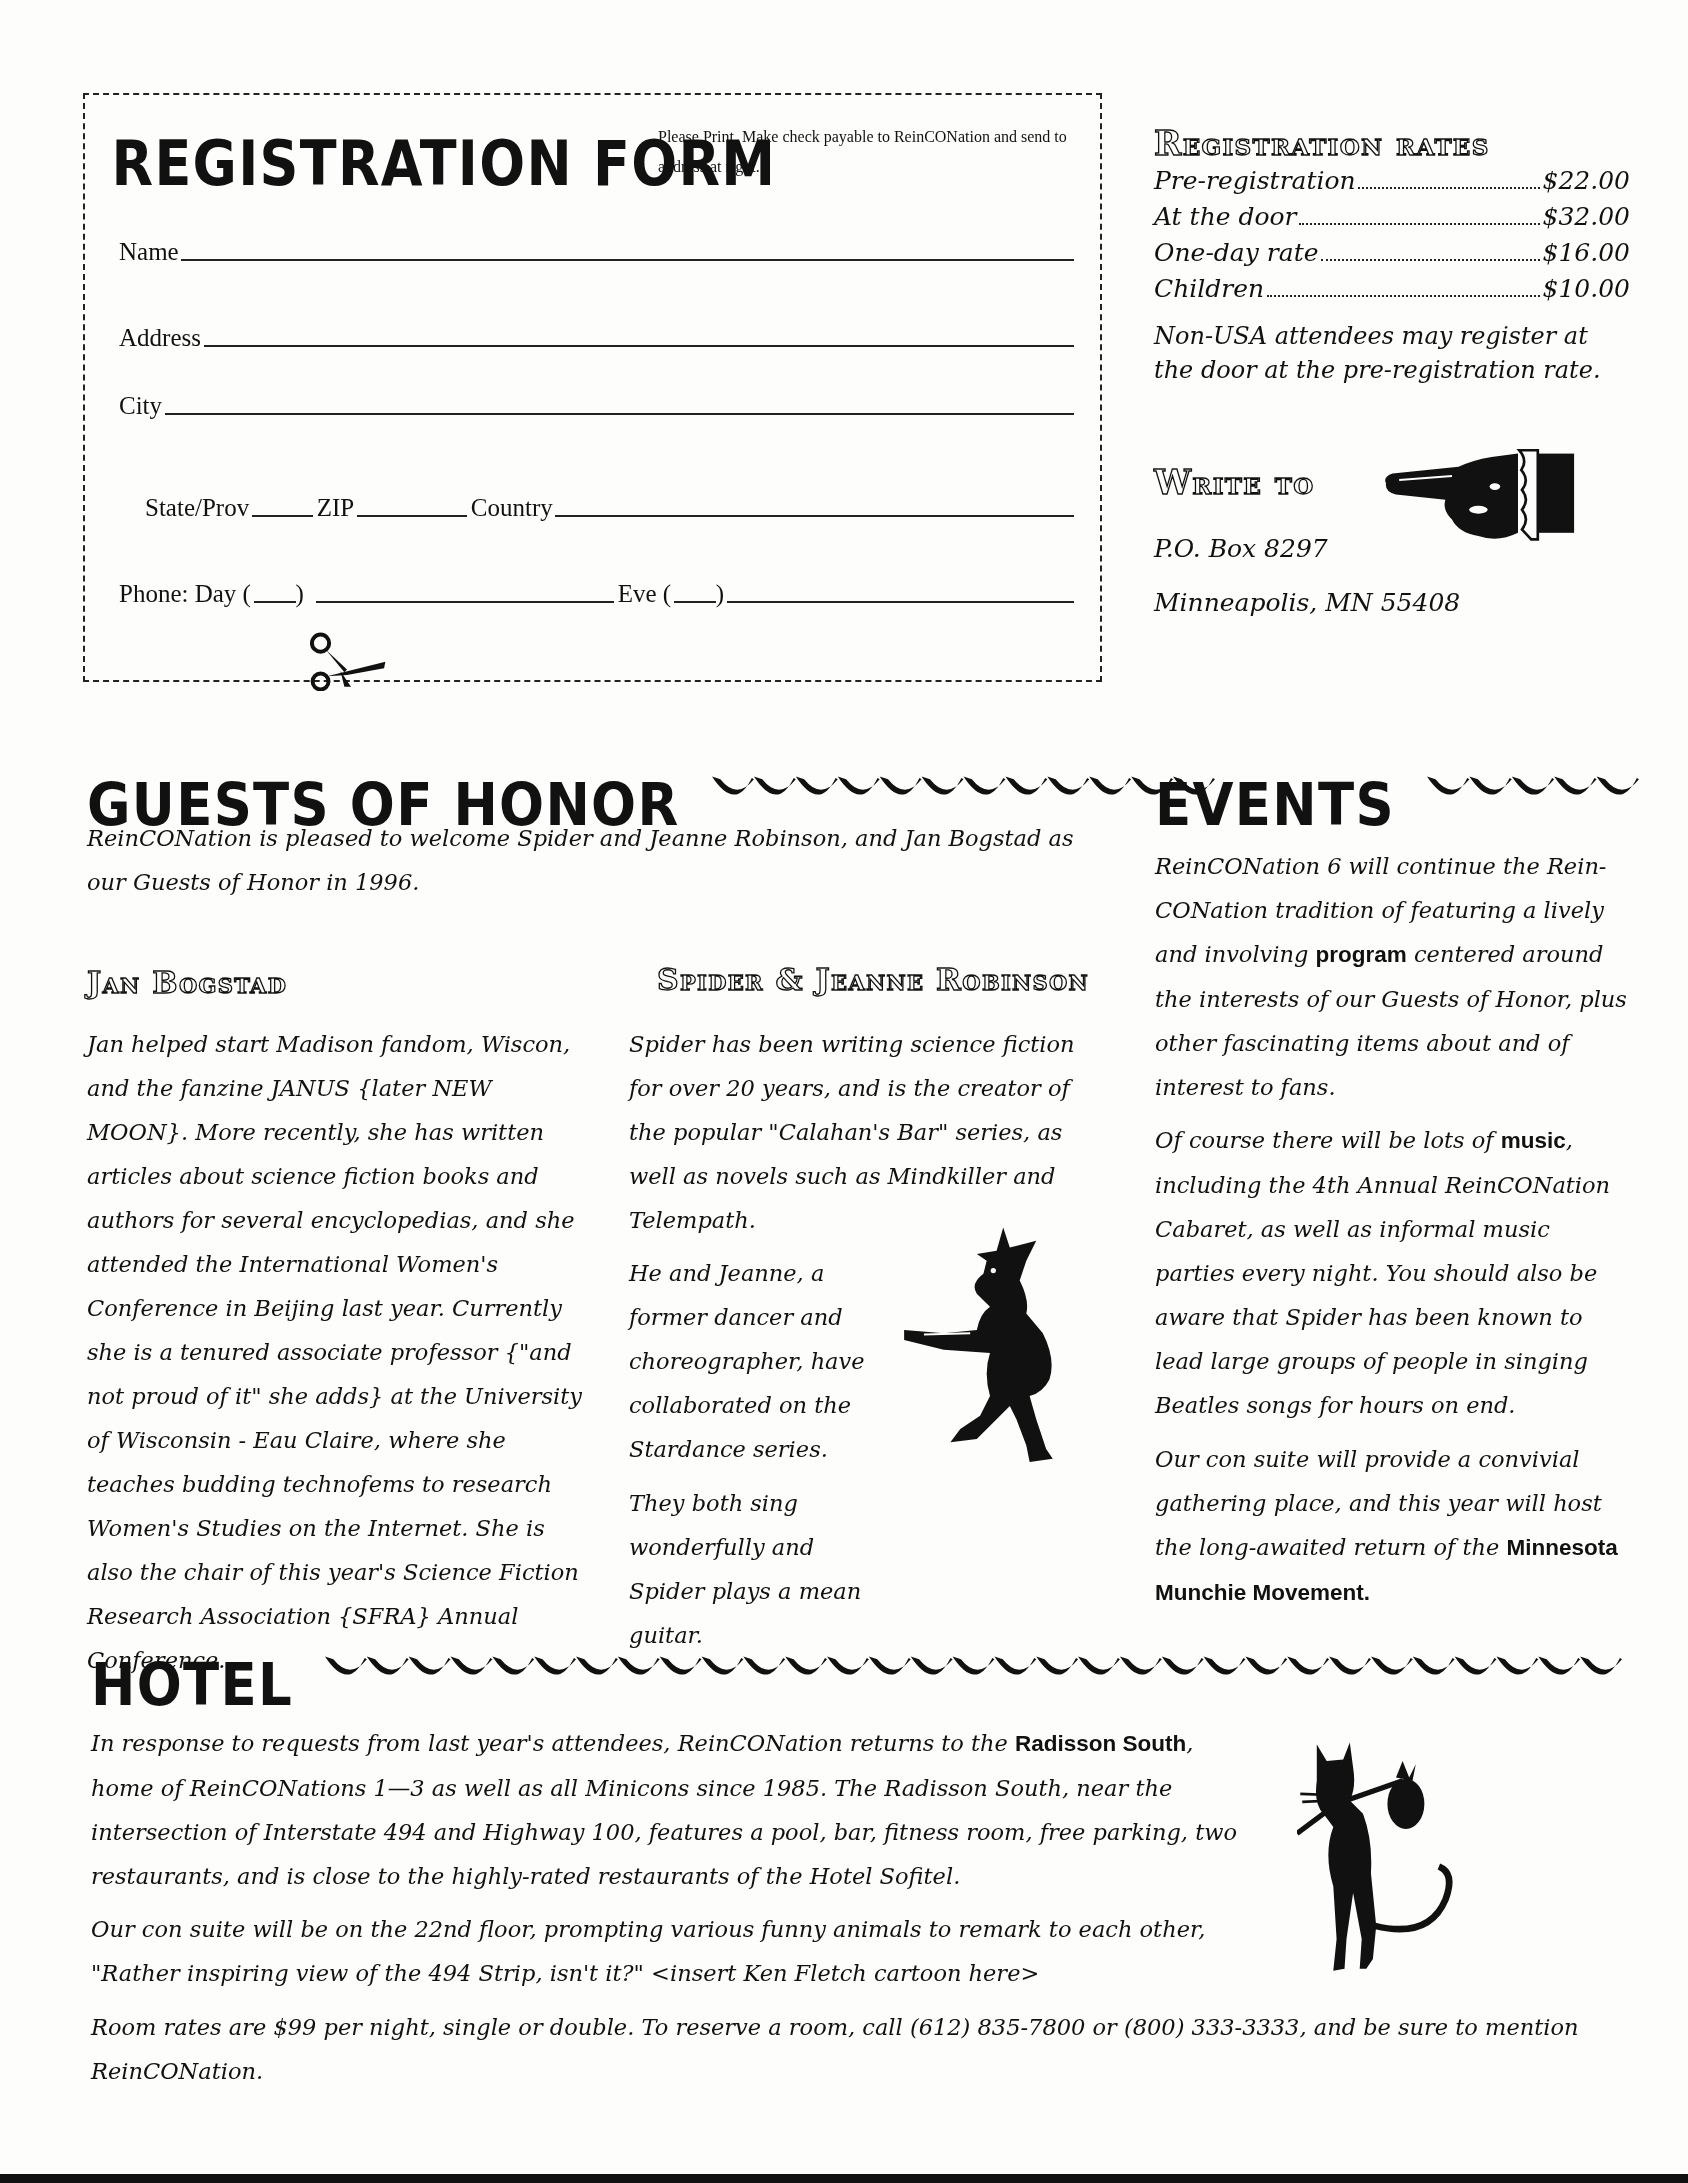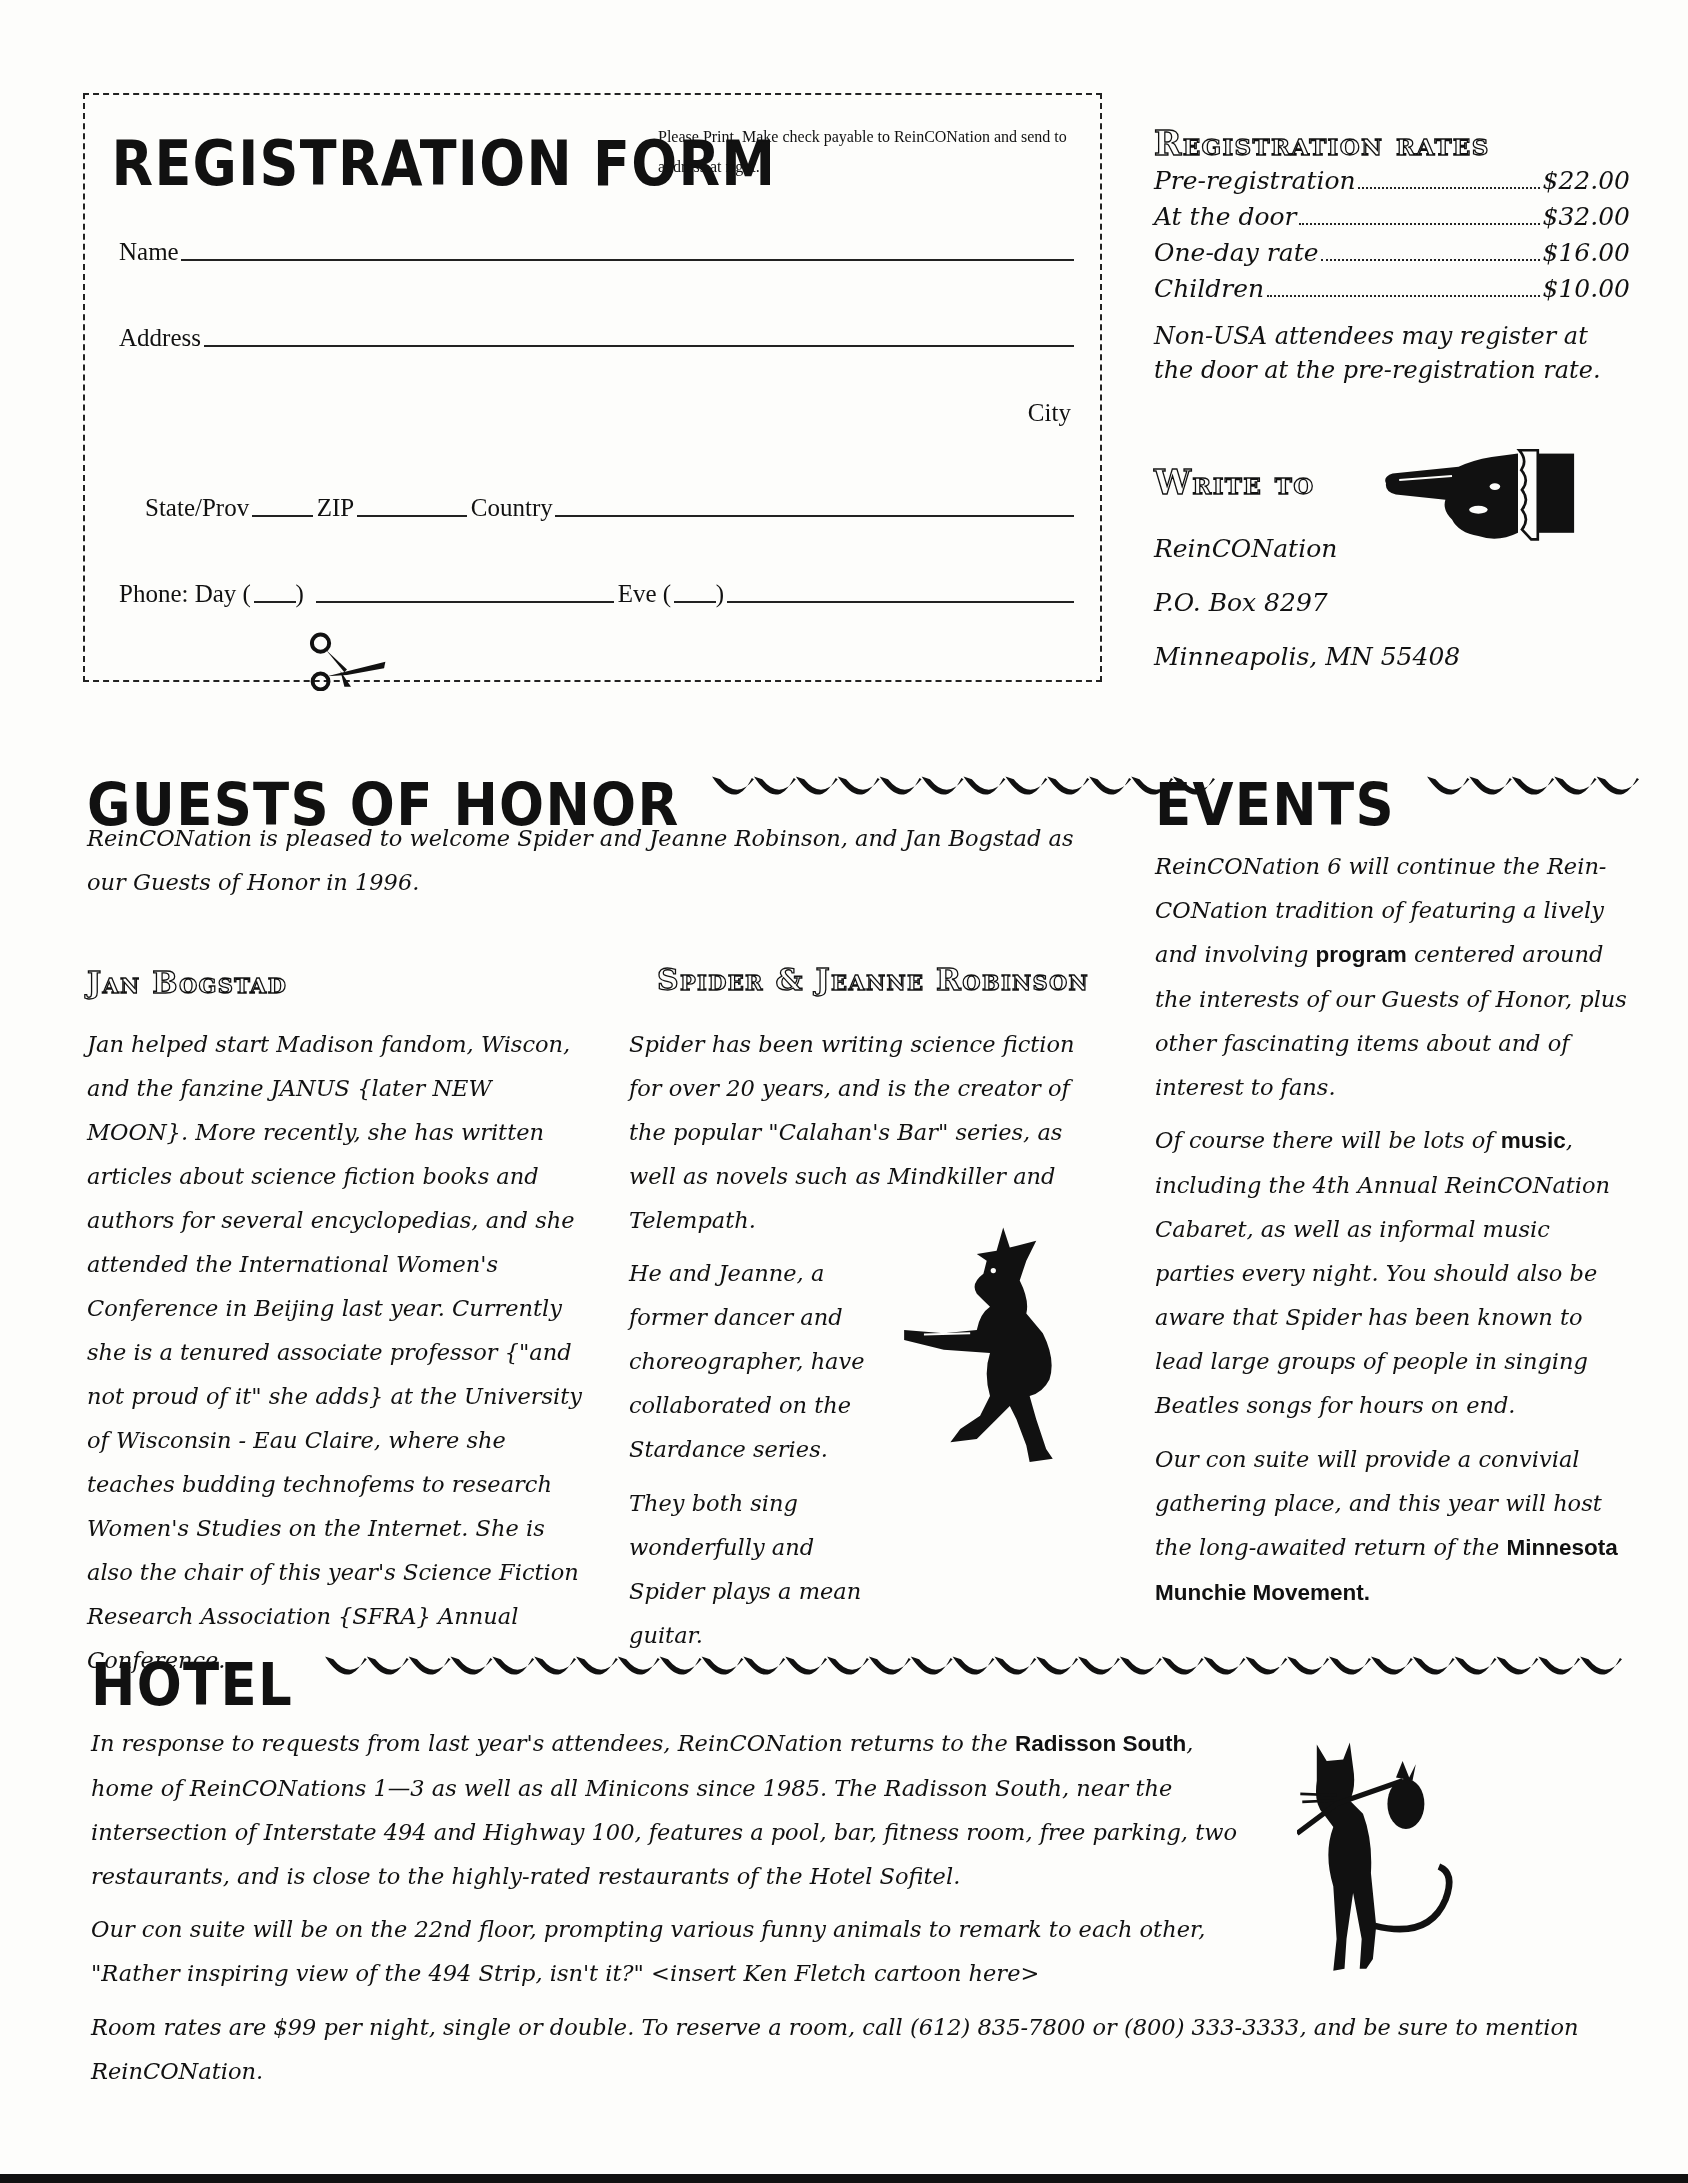--- a/index.html
+++ b/index.html
@@ -24,21 +24,21 @@
   }
   .field-row {
     position: absolute; left: 34px; right: 26.5px; display: flex; align-items: flex-end;
     font-family: "Liberation Serif", serif; font-size: 25px; height: 33px;
   }
   .field-label { white-space: nowrap; padding-right: 2.6px; }
   .field-line { flex: 1; border-bottom: 2px solid #222; height: 8px; margin-bottom: 5.3px; }
   .field-line.fixed { flex: none; }
   .row-name { top: 138px; }
   .row-address { top: 224px; }
-  .row-city { top: 304px; flex-direction: column; }
+  .row-city { top: 292px; }
   .row-state { top: 394px; margin-left: 26px; }
   .row-phone { top: 480px; }
   .scissors { position: absolute; left: 221px; top: 536px; width: 86px; height: 60px; }
 
   
   .rates { position: absolute; left: 1154px; top: 124px; width: 476px; }
   .outline-heading {
     font-family: "DejaVu Serif", serif; font-weight: bold; font-size: 33px;
     color: #fdfdfb; -webkit-text-stroke: 1.3px #111; letter-spacing: 1.3px; font-variant: small-caps;
   }
@@ -159,21 +159,20 @@
       <span class="rate-dots"></span>
       <span class="rate-price">$10.00</span>
     </div>
     <p class="rates-note">Non-USA attendees may register at the door at the pre-registration rate.</p>
   </div>
 </section>
 
 <section class="write-to">
   <h2 class="outline-heading">Write to</h2>
   <div class="address-lines hand">
-    <div>ReinCONation</div>
     <div>P.O. Box 8297</div>
     <div>Minneapolis, MN 55408</div>
   </div>
 </section>
 <svg class="pointing-hand" viewBox="0 0 320 150">
   <path d="M10 55 Q5 45 20 40 L120 30 Q140 20 170 15 L210 10 L210 130 Q180 145 150 135 Q120 130 110 110 Q95 95 100 80 L25 72 Q8 68 10 55 Z" fill="#111"></path>
   <path d="M30 50 L110 44" stroke="#fdfdfb" stroke-width="3"></path>
   <ellipse cx="150" cy="95" rx="14" ry="6" fill="#fdfdfb"></ellipse>
   <ellipse cx="175" cy="60" rx="8" ry="5" fill="#fdfdfb"></ellipse>
   <path d="M212 5 Q225 20 215 35 Q228 50 216 65 Q228 80 216 95 Q228 110 216 125 L230 140 L240 140 L240 5 Z" fill="#fdfdfb" stroke="#111" stroke-width="4"></path>

